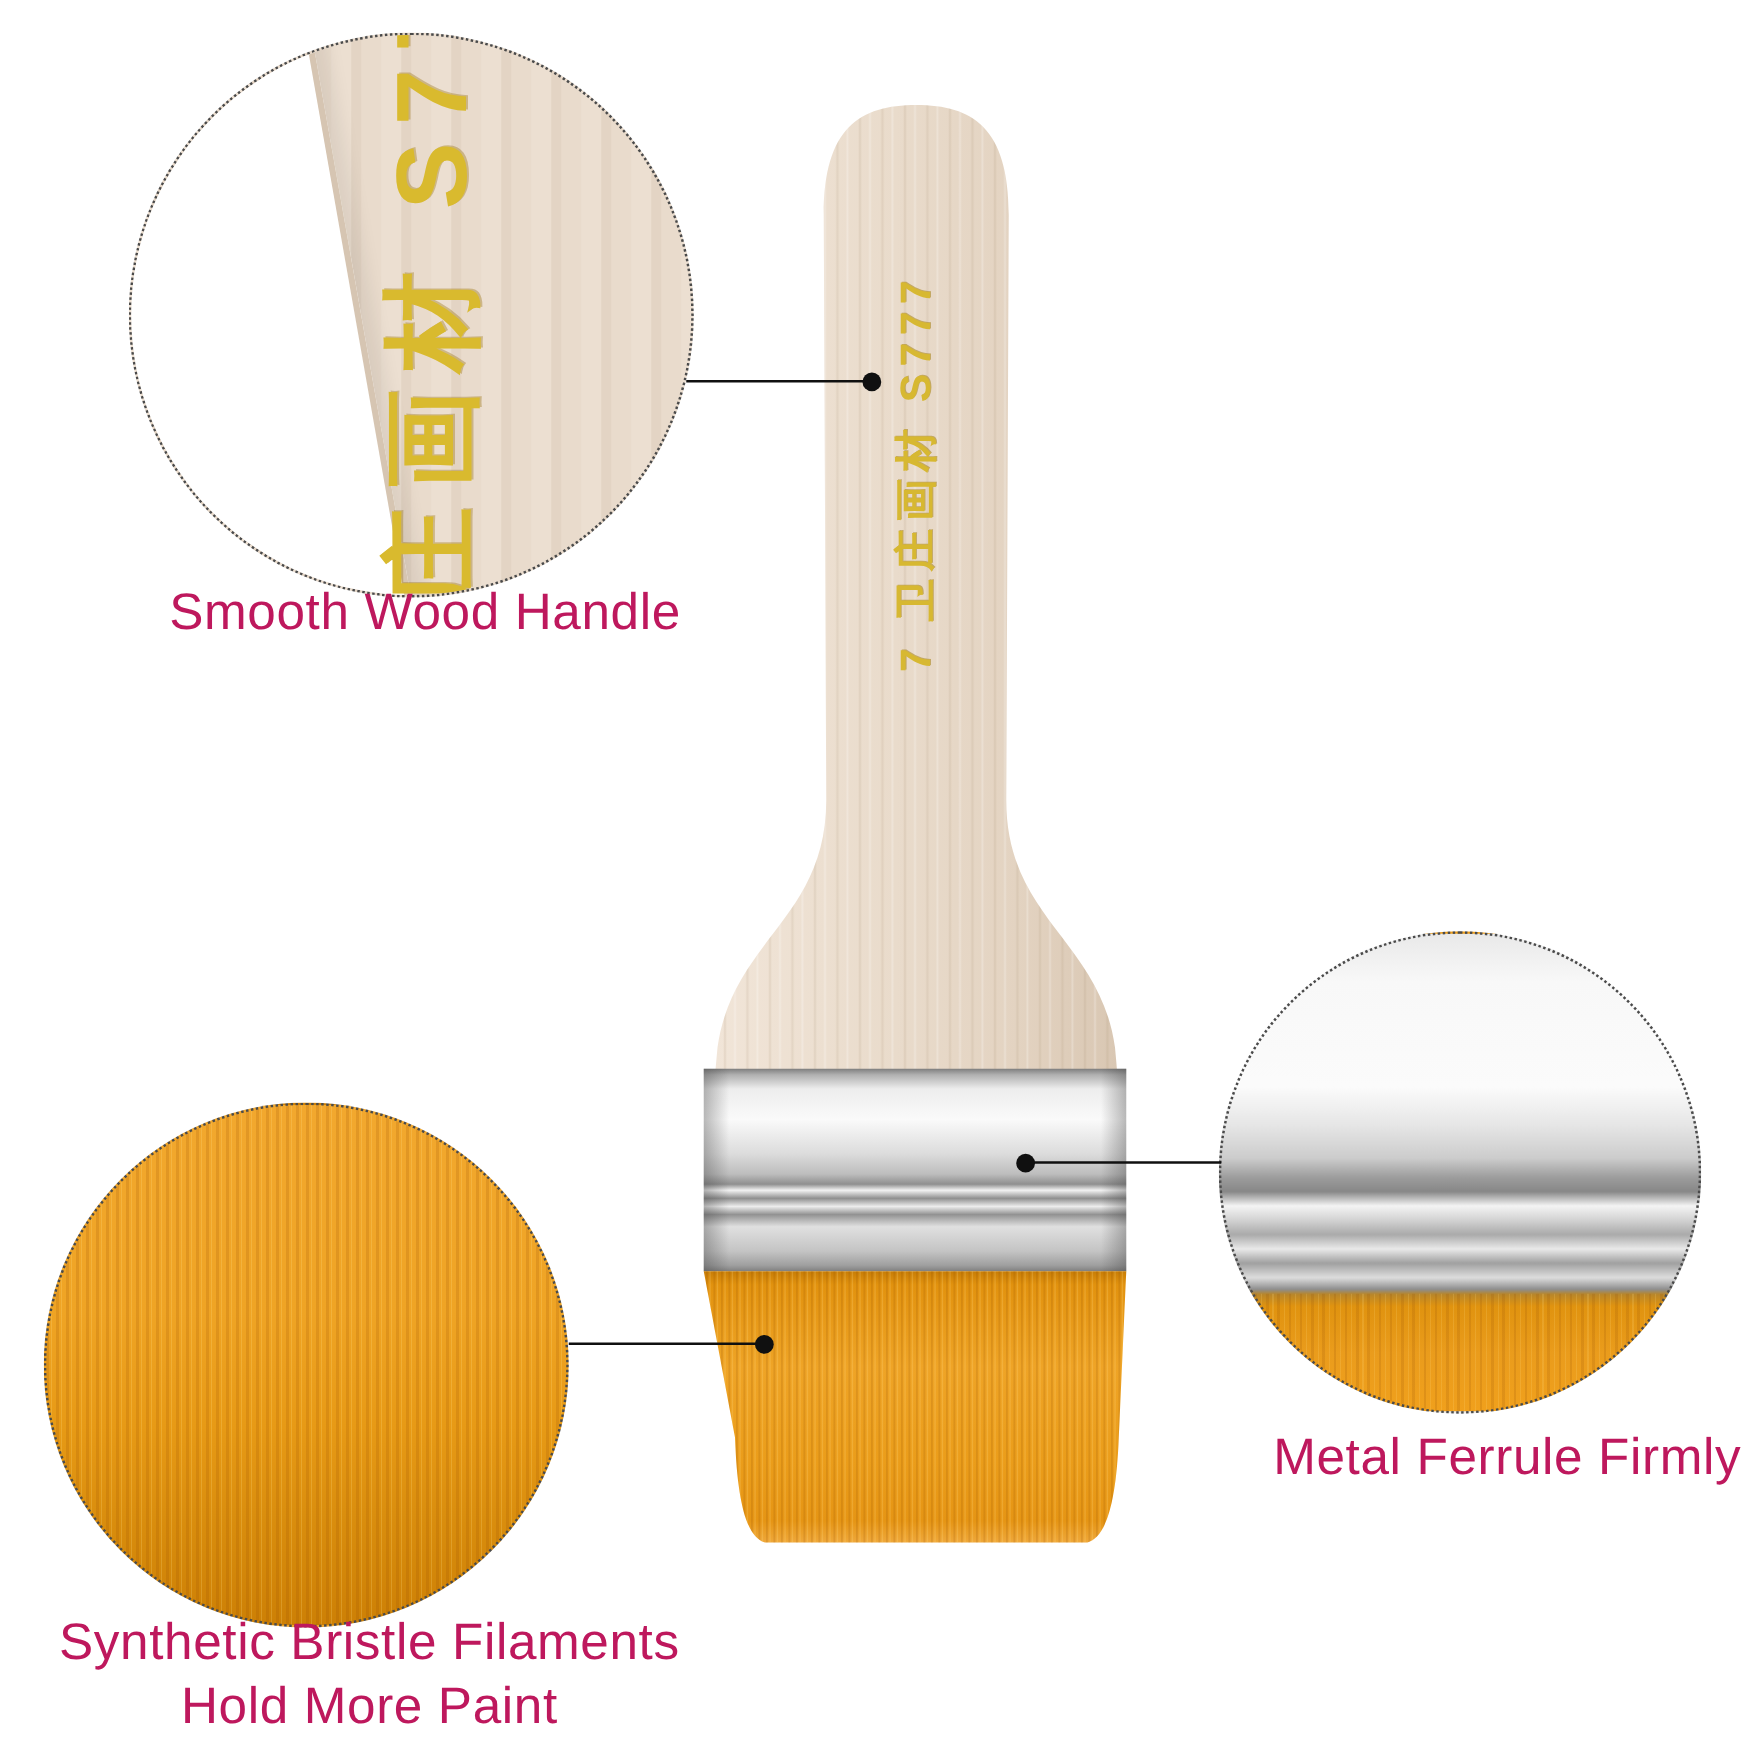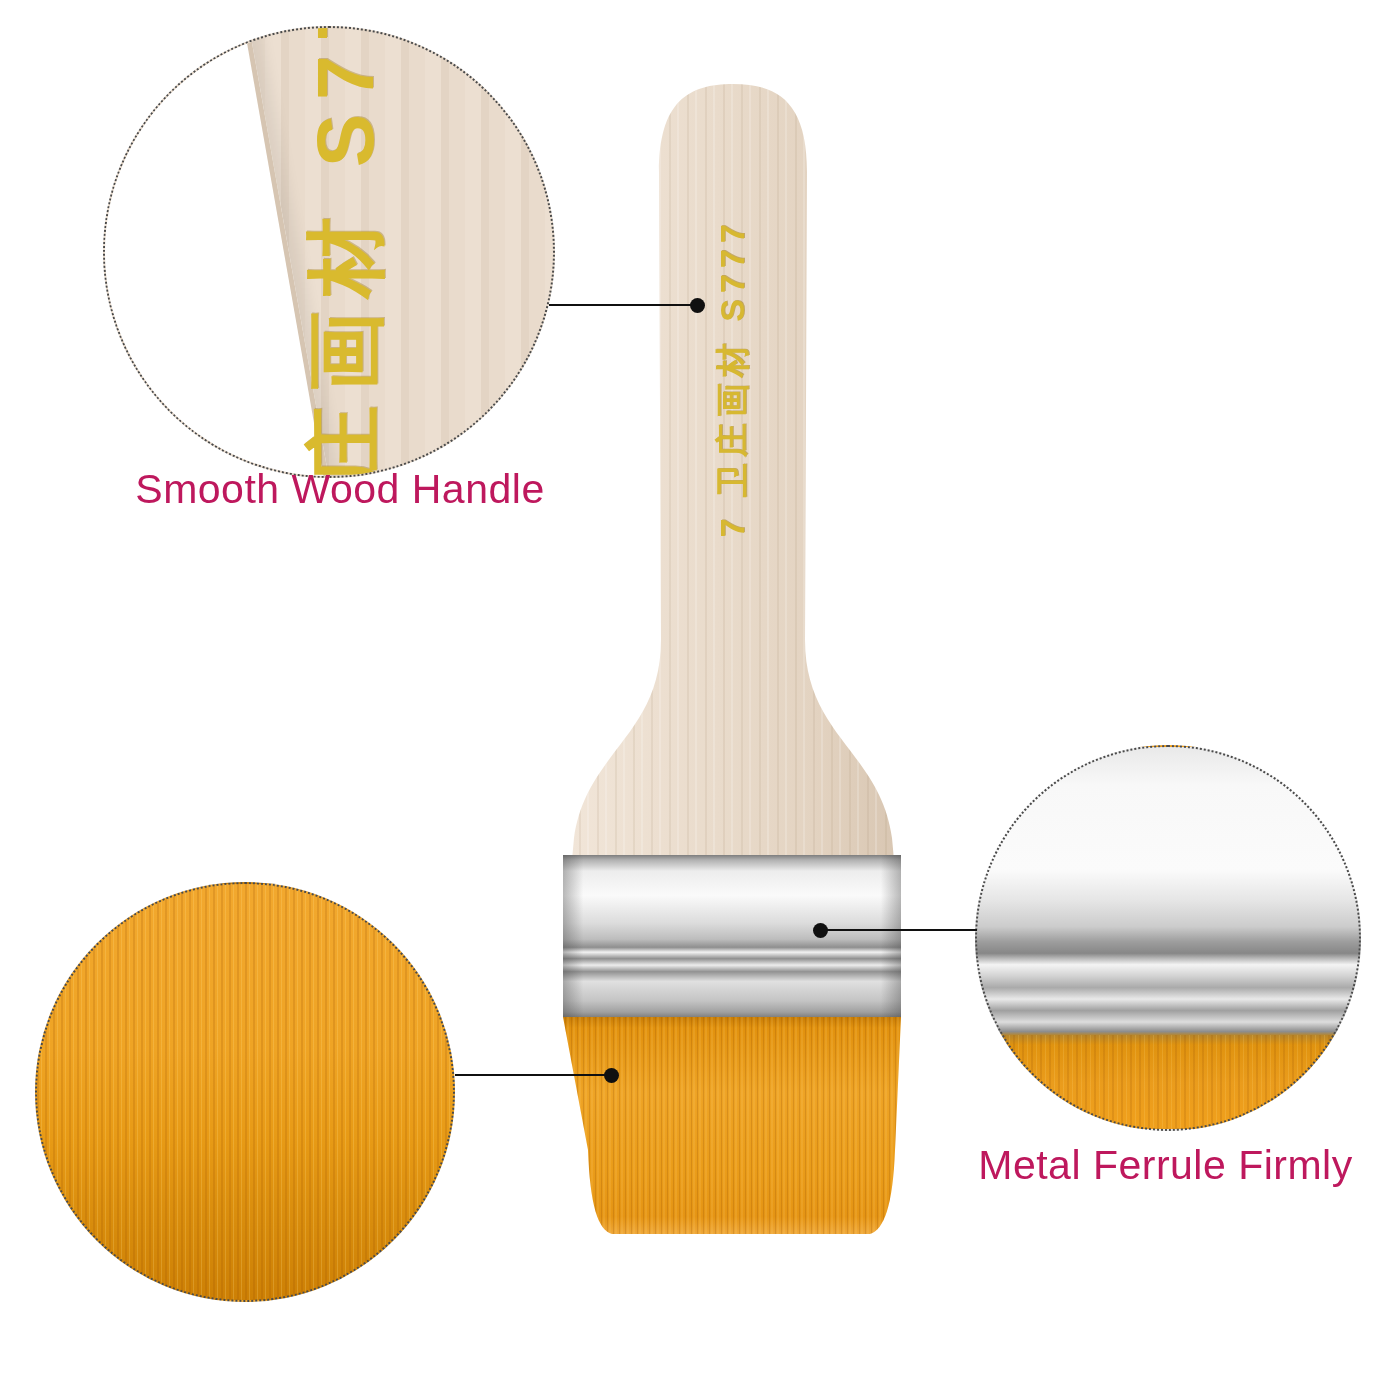--- a/index.html
+++ b/index.html
@@ -75,21 +75,21 @@
   #dot-ferrule  { left:813px; top:923px; }
   #line-bristle { left:455px; top:1074px; width:156px; }
   #dot-bristle  { left:604px; top:1068px; }
 
   
   .callout-label {
     position:absolute; color:#be185d; font-size:41px;
     text-align:center; line-height:1.25; letter-spacing:0.5px;
   }
   #label-handle  { left:90px;  top:464px;  width:500px; }
-  #label-ferrule { left:938px; top:1140px; width:455px; }
+  #label-ferrule { left:938px; top:1140px; width:455px;text-align:right; }
   #label-bristle { left:43px;  top:1288px; width:505px; }
 </style>
 </head>
 <body>
 
 <div id="canvas">
 
   <svg id="brush-svg" width="1400" height="1400" viewBox="0 0 1400 1400">
     <defs>
       <linearGradient id="woodGrad" x1="0" y1="0" x2="1" y2="0">
@@ -176,14 +176,18 @@
   <div id="dot-ferrule" class="callout-dot"></div>
   <div id="line-bristle" class="callout-line"></div>
   <div id="dot-bristle" class="callout-dot"></div>
 
   <div id="label-handle" class="callout-label">Smooth Wood Handle</div>
 
   <div id="label-ferrule" class="callout-label">
     <span>Metal Ferrule Firmly</span><br>
   </div>
 
+  <div id="label-bristle" class="callout-label">
+    <span>Synthetic Bristle Filaments</span><br>
+    <span>Hold More Paint</span>
+  </div>
 
 </div>
 
 </body></html>

